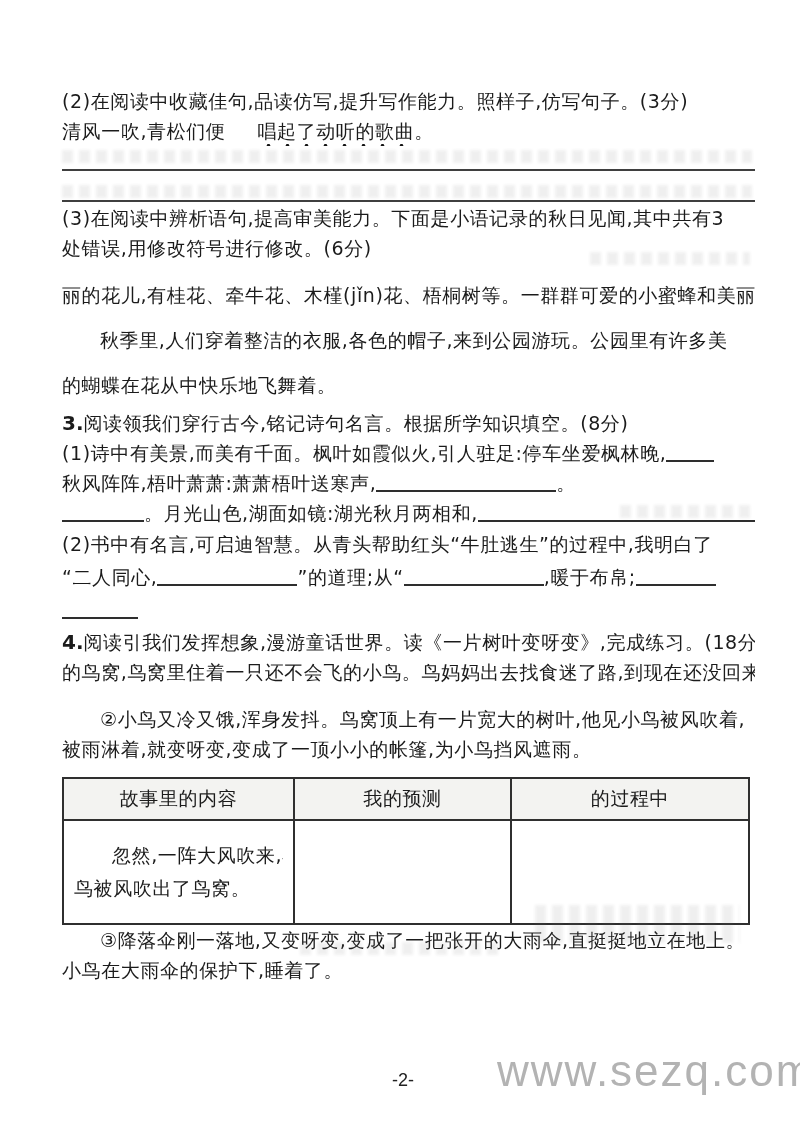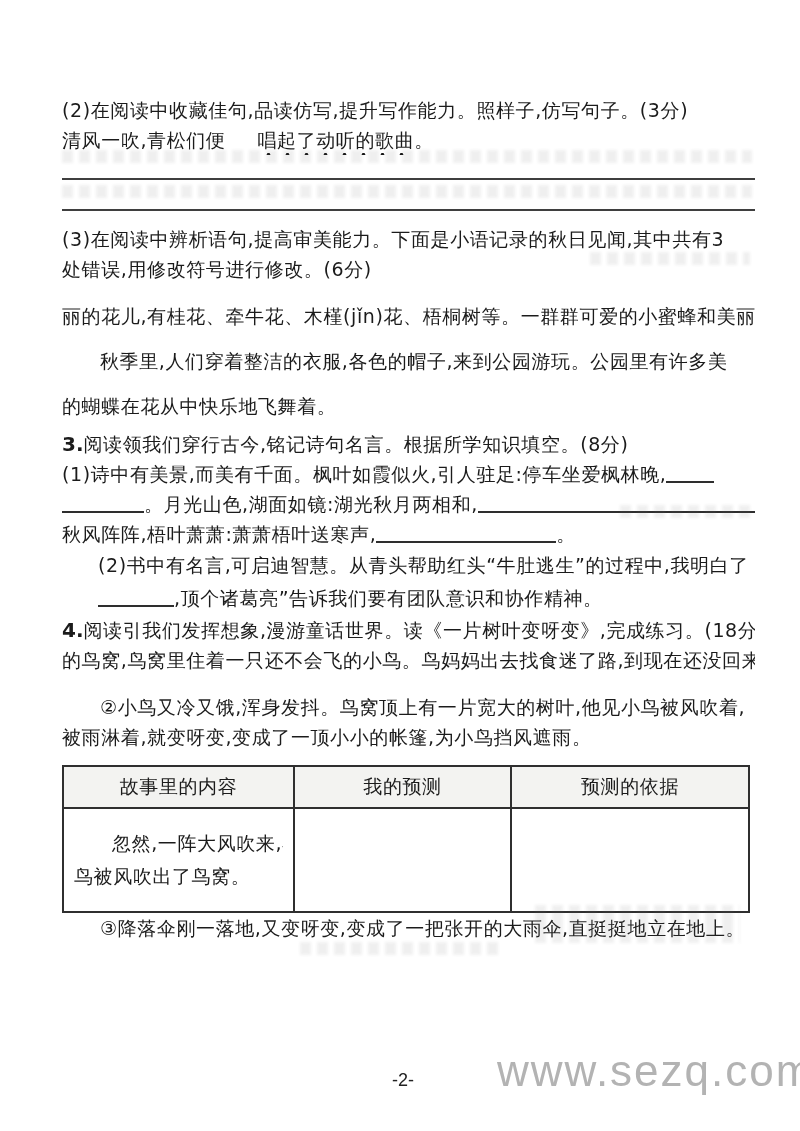--- a/index.html
+++ b/index.html
@@ -1,34 +1,34 @@
 <!DOCTYPE html>
 <html><head>
 <meta charset="utf-8">
 <style>
   html,body{margin:0;padding:0;background:#ffffff;}
   body{width:800px;height:1131px;position:relative;overflow:hidden;
        font-family:"DejaVu Sans",sans-serif;color:#1b1b1b;}
   .sheet{position:absolute;inset:0;background:#fff;}
-  .doc{position:absolute;left:62px;top:95px;width:693px;}
+  .doc{position:absolute;left:62px;top:86px;width:693px;}
   .line{white-space:nowrap;overflow:hidden;height:30px;line-height:30px;
         font-size:19px;letter-spacing:0.6px;}
   .wide .line{height:45px;line-height:45px;}
-  .p2 .line{height:33px;line-height:33px;margin-left:36px;}
+  .p2 .line{height:33px;line-height:33px;}
   .indent{padding-left:38px;}
   .qnum{font-weight:bold;font-size:20px;letter-spacing:0;}
   .blank{display:inline-block;border-bottom:2px solid #2e2e2e;height:16px;
          vertical-align:-2px;}
   .emph{background-image:radial-gradient(circle,#141414 1.7px,transparent 2.2px);
         background-size:1em 6px;background-repeat:repeat-x;
         background-position:2px 100%;padding-bottom:7px;margin-left:32px;}
   .rule{height:0;border-top:2px solid #3f3f3f;}
   .rule1{margin-top:23px;}
   .rule2{margin-top:29px;}
-  .sp13{margin-top:13px;}
+  .sp13{margin-top:1px;}
   .sp10{margin-top:10px;}
   .sp3{margin-top:17px;}
   .sp6{}
   table.pred{border-collapse:collapse;margin-top:13px;width:686px;
              table-layout:fixed;}
   table.pred th,table.pred td{border:2px solid #2f2f2f;font-weight:normal;
              font-size:19px;letter-spacing:0.6px;margin-left:47px;}
   table.pred th{height:38px;text-align:center;background:#f3f3f1;}
   table.pred td{height:94px;vertical-align:middle;padding:4px 10px;}
   .cell-line{line-height:33px;white-space:nowrap;overflow:hidden;}
@@ -60,59 +60,61 @@
 
     <div class="wide sp10">
       <div class="line"><span>丽的花儿,有桂花、牵牛花、木槿(jǐn)花、梧桐树等。一群群可爱的小蜜蜂和美丽</span></div>
       <div class="line indent"><span>秋季里,人们穿着整洁的衣服,各色的帽子,来到公园游玩。公园里有许多美</span></div>
       <div class="line"><span>的蝴蝶在花从中快乐地飞舞着。</span></div>
     </div>
 
     <div class="line"><span class="qnum">3.</span><span>阅读领我们穿行古今,铭记诗句名言。根据所学知识填空。(8分)</span></div>
 
     <div class="line"><span>(1)诗中有美景,而美有千面。枫叶如霞似火,引人驻足:停车坐爱枫林晚,</span><span class="blank" style="width:48px"></span></div>
+    <div class="line"><span>秋风阵阵,梧叶萧萧:萧萧梧叶送寒声,</span><span class="blank" style="width:180px"></span><span>。</span></div>
     <div class="line"><span class="blank" style="width:82px"></span><span>。月光山色,湖面如镜:湖光秋月两相和,</span><span class="blank" style="width:290px"></span></div>
-    <div class="line"><span>秋风阵阵,梧叶萧萧:萧萧梧叶送寒声,</span><span class="blank" style="width:180px"></span><span>。</span></div>
 
     <div class="p2">
       <div class="line"><span>(2)书中有名言,可启迪智慧。从青头帮助红头“牛肚逃生”的过程中,我明白了</span></div>
-      <div class="line"><span class="blank" style="width:76px"></span><span>,顶个诸葛亮”告诉我们要有团队意识和协作精神。</span></div>
+      <div class="line"><span>“二人同心,</span><span class="blank" style="width:140px"></span><span>”的道理;从“</span><span class="blank" style="width:140px"></span><span>,暖于布帛;</span><span class="blank" style="width:80px"></span></div>
+      <div class="line"><span class="blank" style="width:76px"></span></div>
     </div>
 
     <div class="line"><span class="qnum">4.</span><span>阅读引我们发挥想象,漫游童话世界。读《一片树叶变呀变》,完成练习。(18分)</span></div>
 
     <div class="line"><span>的鸟窝,鸟窝里住着一只还不会飞的小鸟。鸟妈妈出去找食迷了路,到现在还没回来。</span></div>
 
     <div class="line indent sp3"><span>②小鸟又冷又饿,浑身发抖。鸟窝顶上有一片宽大的树叶,他见小鸟被风吹着,</span></div>
     <div class="line"><span>被雨淋着,就变呀变,变成了一顶小小的帐篷,为小鸟挡风遮雨。</span></div>
 
     <table class="pred">
       <colgroup>
           <col style="width:231px">
           <col style="width:217px">
           <col style="width:238px">
         </colgroup>
       <tbody>
           <tr>
         <th>故事里的内容</th>
         <th>我的预测</th>
-        <th>预测的依据</th>
+        <th>的过程中</th>
       </tr>
       <tr>
         <td>
           <div class="cell-line indent">忽然,一阵大风吹来,小</div>
           <div class="cell-line">鸟被风吹出了鸟窝。</div>
         </td>
         <td></td>
         <td></td>
       </tr>
     </tbody>
       </table>
 
     <div class="line indent sp6"><span>③降落伞刚一落地,又变呀变,变成了一把张开的大雨伞,直挺挺地立在地上。</span></div>
+    <div class="line"><span>小鸟在大雨伞的保护下,睡着了。</span></div>
 
   </div>
 
   <div class="smudge" style="left:62px;top:150px;width:690px"></div>
   <div class="smudge" style="left:62px;top:185px;width:690px"></div>
   <div class="smudge" style="left:590px;top:252px;width:160px"></div>
   <div class="smudge" style="left:620px;top:505px;width:135px"></div>
   <div class="smudge" style="left:535px;top:905px;width:205px;height:38px"></div>
   <div class="smudge" style="left:300px;top:942px;width:200px"></div>
 

